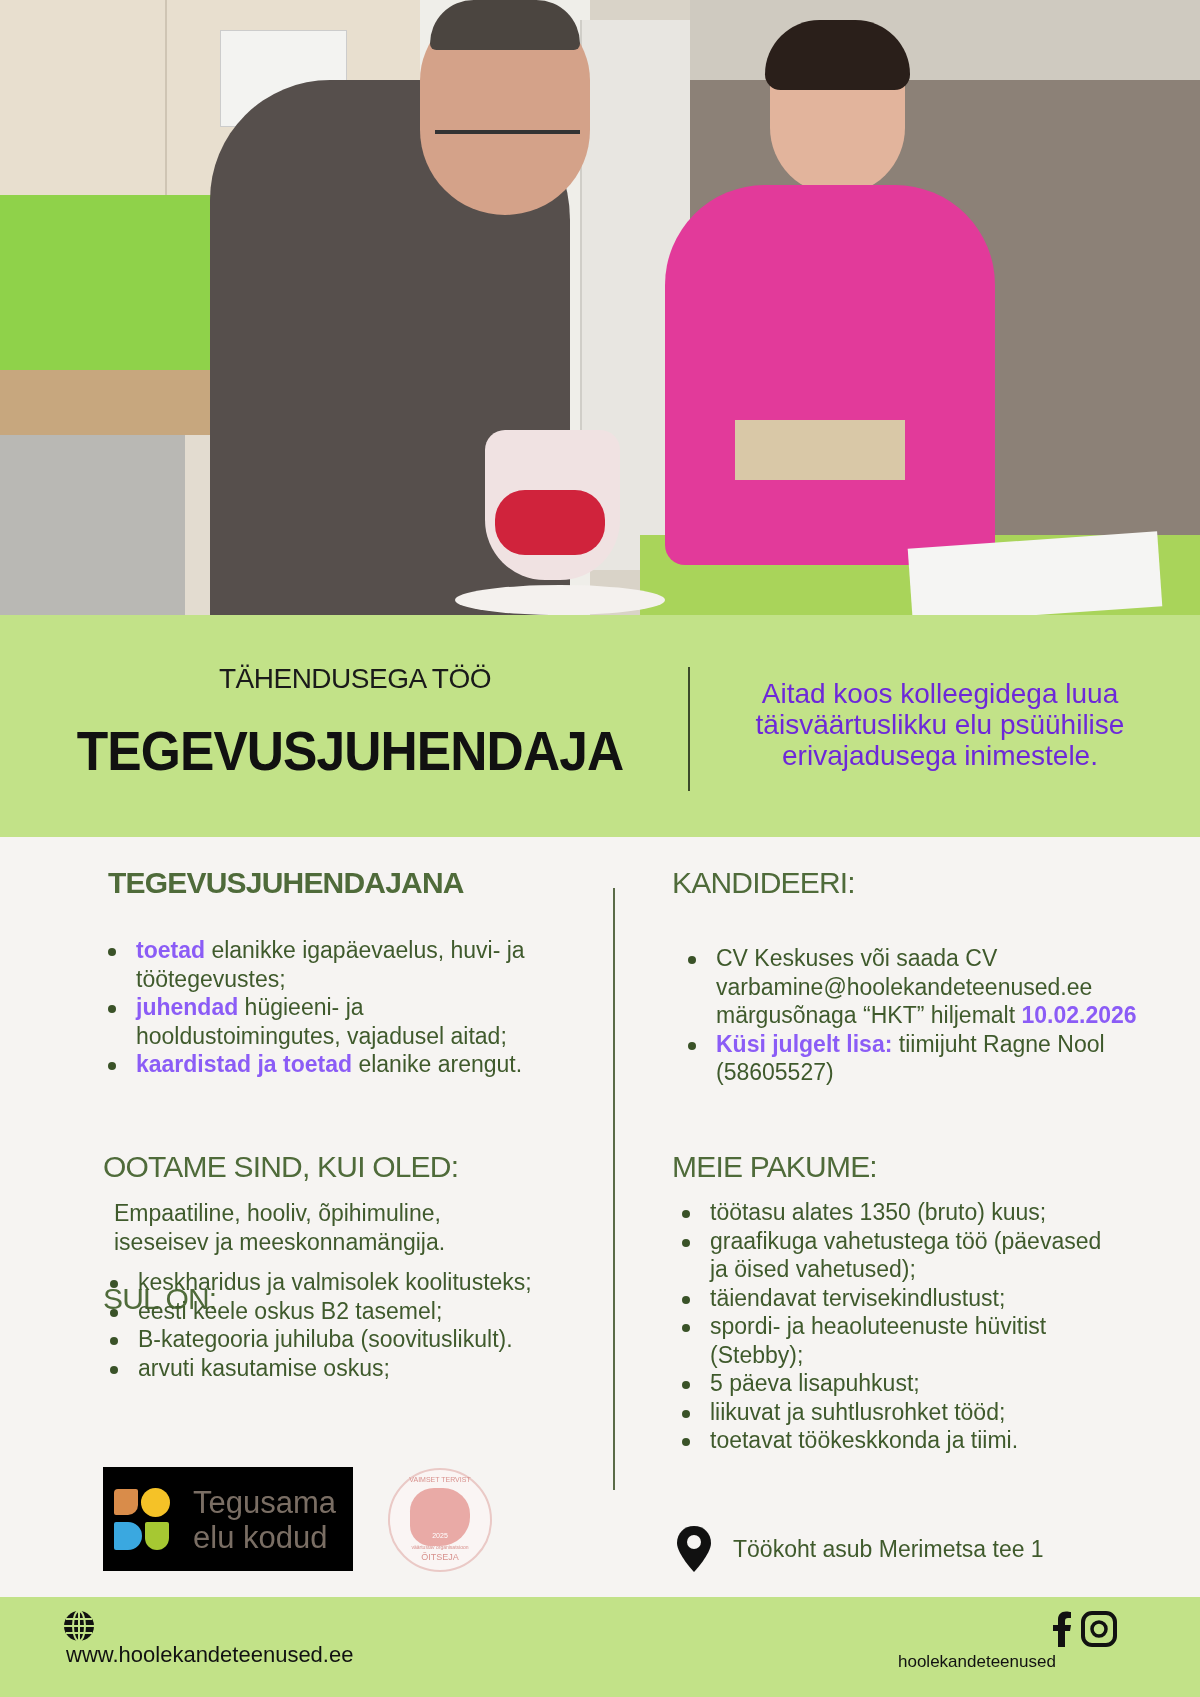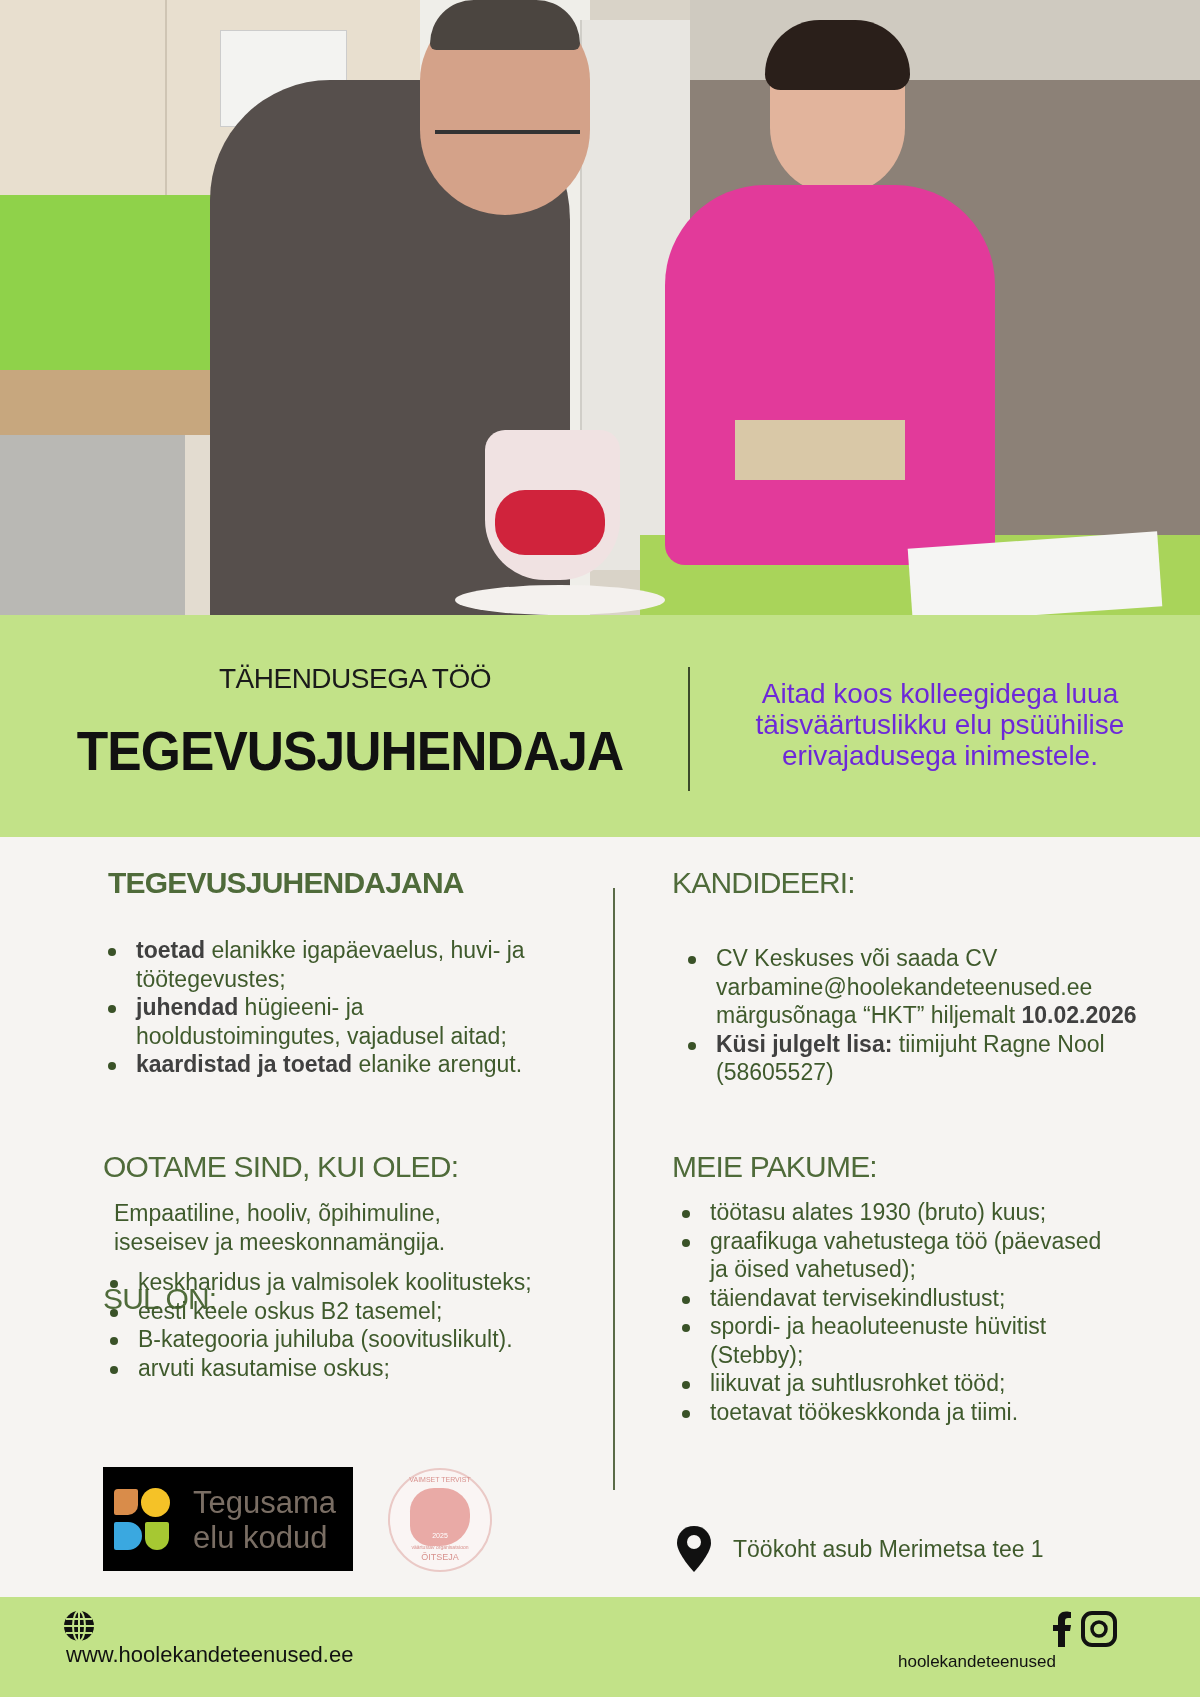--- a/index.html
+++ b/index.html
@@ -9,21 +9,21 @@
   .banner { position:absolute; left:0; top:615px; width:1200px; height:222px; background:#c2e288; }
   .kicker { position:absolute; left:60px; width:590px; top:663px; text-align:center; font-size:28px; color:#1a1a1a; letter-spacing:-0.5px; }
   .title { position:absolute; left:50px; width:600px; top:718px; text-align:center; font-size:56px; font-weight:bold; color:#111; letter-spacing:-1px; transform:scaleX(0.92); transform-origin:center; }
   .vline-top { position:absolute; left:688px; top:667px; width:2px; height:124px; background:#3c4a2a; }
   .tagline { position:absolute; left:715px; width:450px; top:678px; text-align:center; font-size:28px; line-height:31px; color:#6d28d9; }
   .h2 { position:absolute; font-size:30px; color:#4f6b3a; letter-spacing:-0.8px; }
   .txt { color:#3f5a2c; font-size:23px; line-height:28.5px; }
   ul.b { position:absolute; margin:0; padding:0; list-style:none; }
   ul.b li { position:relative; padding-left:34px; color:#3f5a2c; font-size:23px; line-height:28.5px; }
   ul.b li::before { content:""; position:absolute; left:6px; top:12px; width:8px; height:8px; border-radius:50%; background:#3a5228; }
-  ul.b b { color:#404040; }
+  ul.b b { color:#8b5cf6; }
   .vline-main { position:absolute; left:613px; top:888px; width:2px; height:602px; background:#5a6b48; }
   .footer { position:absolute; left:0; top:1597px; width:1200px; height:100px; background:#c2e288; }
   .foot-url { position:absolute; left:66px; top:1642px; font-size:22px; color:#111; }
   .foot-handle { position:absolute; left:898px; top:1652px; font-size:17px; color:#111; }
   .logo-box { position:absolute; left:103px; top:1467px; width:250px; height:104px; background:#000000; }
   .badge { position:absolute; left:388px; top:1468px; width:104px; height:104px; border-radius:50%; border:2px solid #eac9c6; background:#faf5f4; box-sizing:border-box; }
 </style>
 </head>
 <body>
 
@@ -105,24 +105,25 @@
 <div class="vline-main"></div>
 
 <div class="h2" style="left:672px;top:866px;">KANDIDEERI:</div>
 <ul class="b" style="left:682px;top:944px;width:470px;">
   <li><span>CV Keskuses või saada CV varbamine@hoolekandeteenused.ee märgusõnaga “HKT” hiljemalt </span><b>10.02.2026</b></li>
   <li><b>Küsi julgelt lisa:</b><span> tiimijuht Ragne Nool (58605527)</span></li>
 </ul>
 
 <div class="h2" style="left:672px;top:1150px;">MEIE PAKUME:</div>
 <ul class="b" style="left:676px;top:1198px;width:440px;">
-  <li>töötasu alates 1930 (bruto) kuus;</li>
+  <li>töötasu alates 1350 (bruto) kuus;</li>
   <li>graafikuga vahetustega töö (päevased ja öised vahetused);</li>
   <li>täiendavat tervisekindlustust;</li>
   <li>spordi- ja heaoluteenuste hüvitist (Stebby);</li>
+  <li>5 päeva lisapuhkust;</li>
   <li>liikuvat ja suhtlusrohket tööd;</li>
   <li>toetavat töökeskkonda ja tiimi.</li>
 </ul>
 
 <div style="position:absolute;left:676px;top:1526px;">
   <svg width="36" height="46" viewBox="0 0 36 46">
       <path d="M18 0C8 0 1 7.5 1 17c0 11 17 29 17 29s17-18 17-29C35 7.5 28 0 18 0z" fill="#111"></path>
       <circle cx="18" cy="16" r="7" fill="#f6f4f2"></circle>
     </svg>
 </div>

